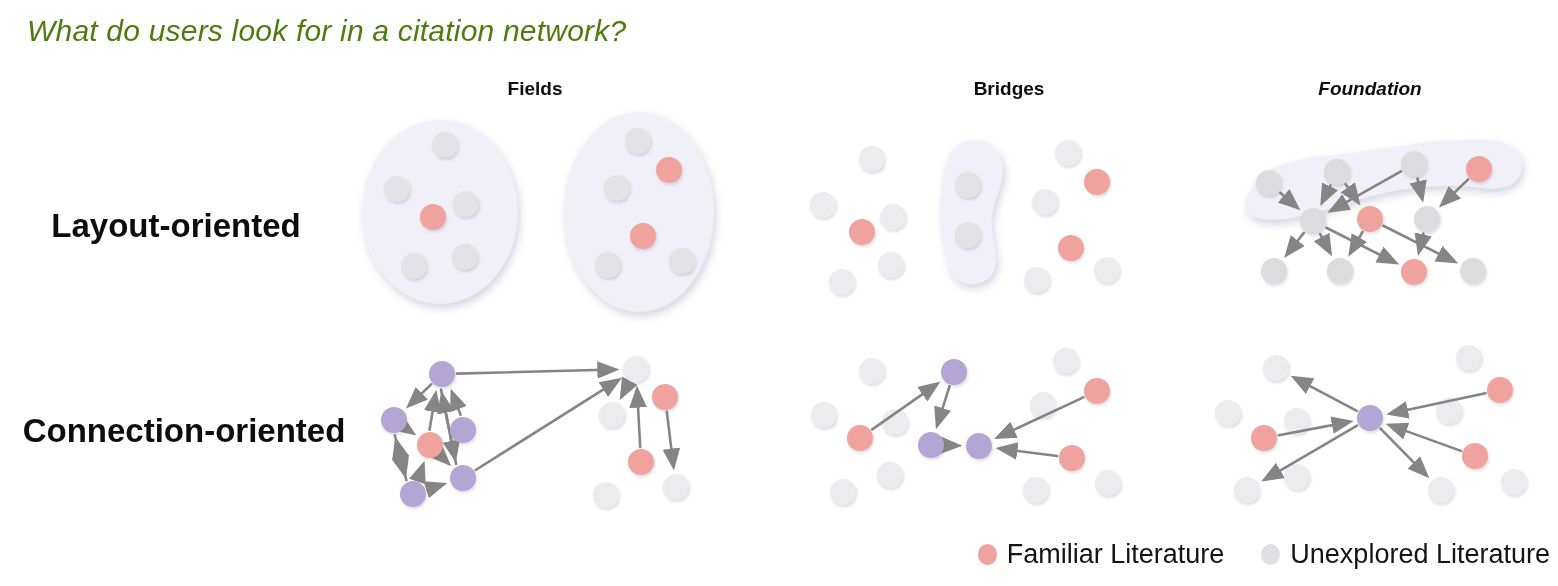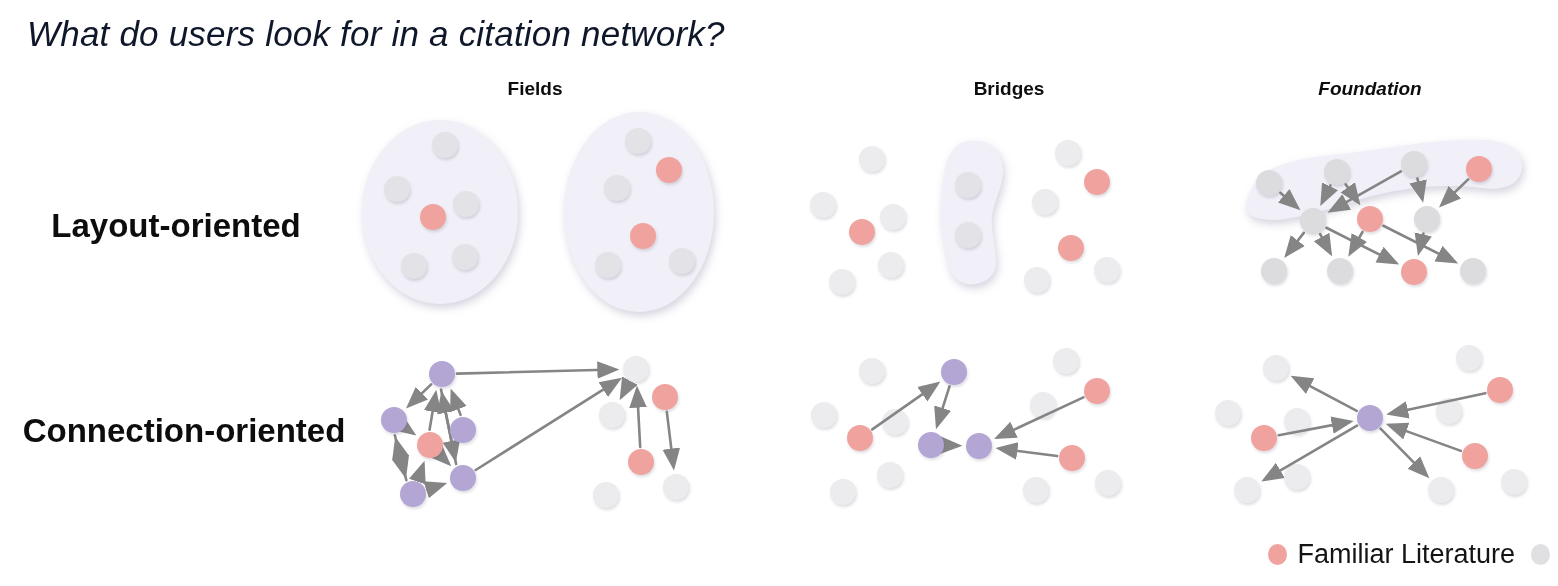--- a/index.html
+++ b/index.html
@@ -1,41 +1,41 @@
 <!DOCTYPE html>
 <html><head>
 <meta charset="utf-8">
 <style>
   * { margin: 0; padding: 0; box-sizing: border-box; }
   html, body { width: 1558px; height: 586px; background: #ffffff; overflow: hidden; }
   body { position: relative; font-family: "Liberation Sans", sans-serif; color: #161616; }
 
   .figure-title {
     position: absolute; left: 27px; top: 14px;
-    font-size: 35px; font-style: italic; font-weight: 400; color: #0f172a;
+    font-size: 30px; font-style: italic; font-weight: 400; color: #4d7c0f;
     letter-spacing: 0.2px;
   }
 
   .col-header {
     position: absolute; top: 78px; transform: translateX(-50%);
     font-size: 19px; font-weight: 700; color: #0d0d0d; white-space: nowrap;
   }
   .row-header {
     position: absolute; transform: translateX(-50%);
     font-size: 33px; font-weight: 700; color: #0d0d0d; white-space: nowrap;
   }
 
   .panel-svg { position: absolute; overflow: visible; }
   .blob { filter: drop-shadow(2px 4px 4px rgba(120,110,145,0.30)); }
   .node { filter: drop-shadow(1px 2px 1.5px rgba(100,95,120,0.22)); }
   .edge { stroke-linecap: round; }
 
   .legend {
     position: absolute; top: 539px; right: 8px;
-    display: flex; align-items: center; gap: 16px;
+    display: flex; align-items: center; gap: 37px;
   }
   .legend-item { display: flex; align-items: center; gap: 10px; }
   .legend-dot {
     width: 19px; height: 21px; border-radius: 50%; flex: 0 0 auto;
   }
   .legend-label { font-size: 27px; font-weight: 400; color: #141414; white-space: nowrap; }
 </style>
 </head>
 <body>
 
@@ -213,14 +213,15 @@
     </svg>
   </div>
 
 <div class="legend">
   <div class="legend-item">
     <span class="legend-dot" id="dot-0" style="background: rgb(240, 162, 158);"></span>
     <span class="legend-label">Familiar Literature</span>
   </div>
   <div class="legend-item">
     <span class="legend-dot" id="dot-1" style="background: rgb(224, 224, 226);"></span>
+    <span class="legend-label">Unexplored Literature</span>
   </div>
 </div>
 
 </body></html>

